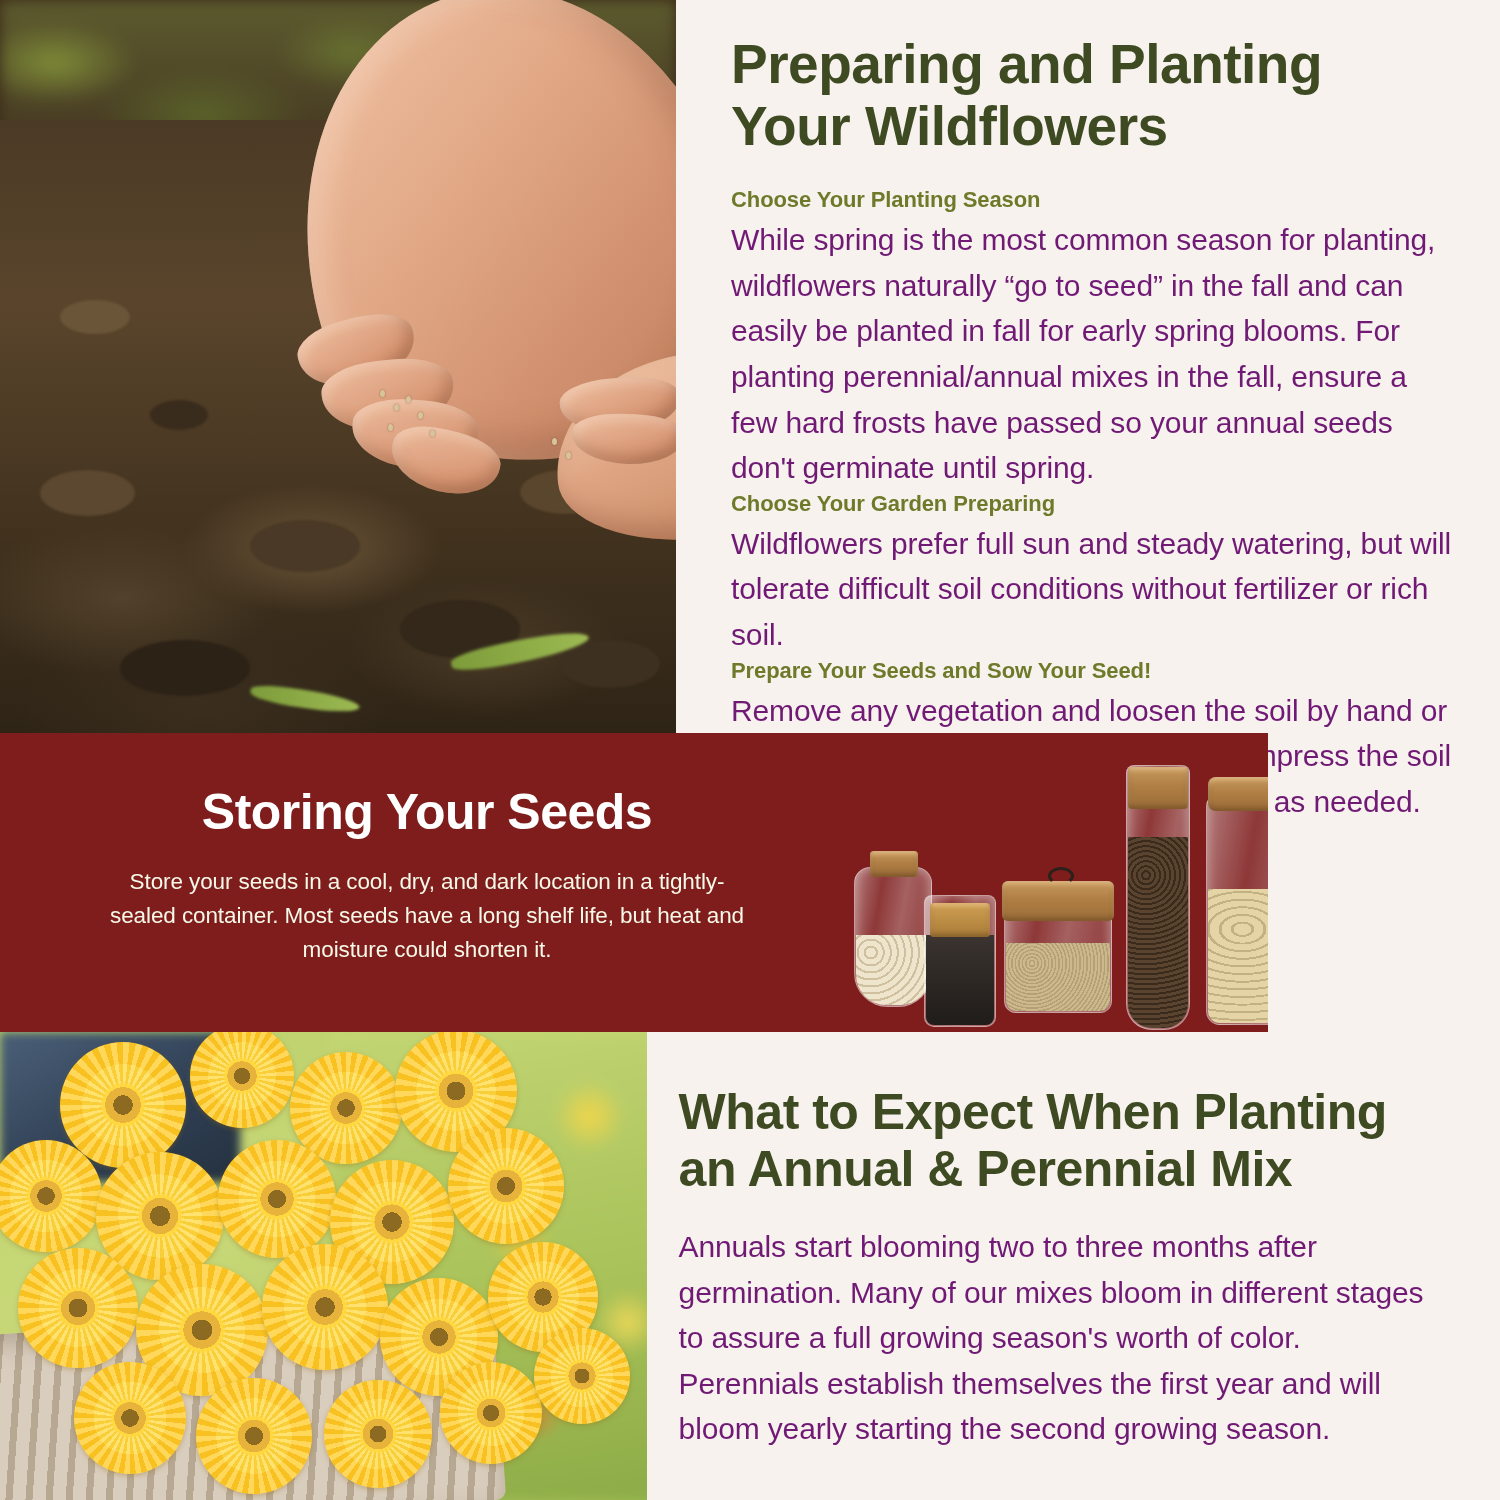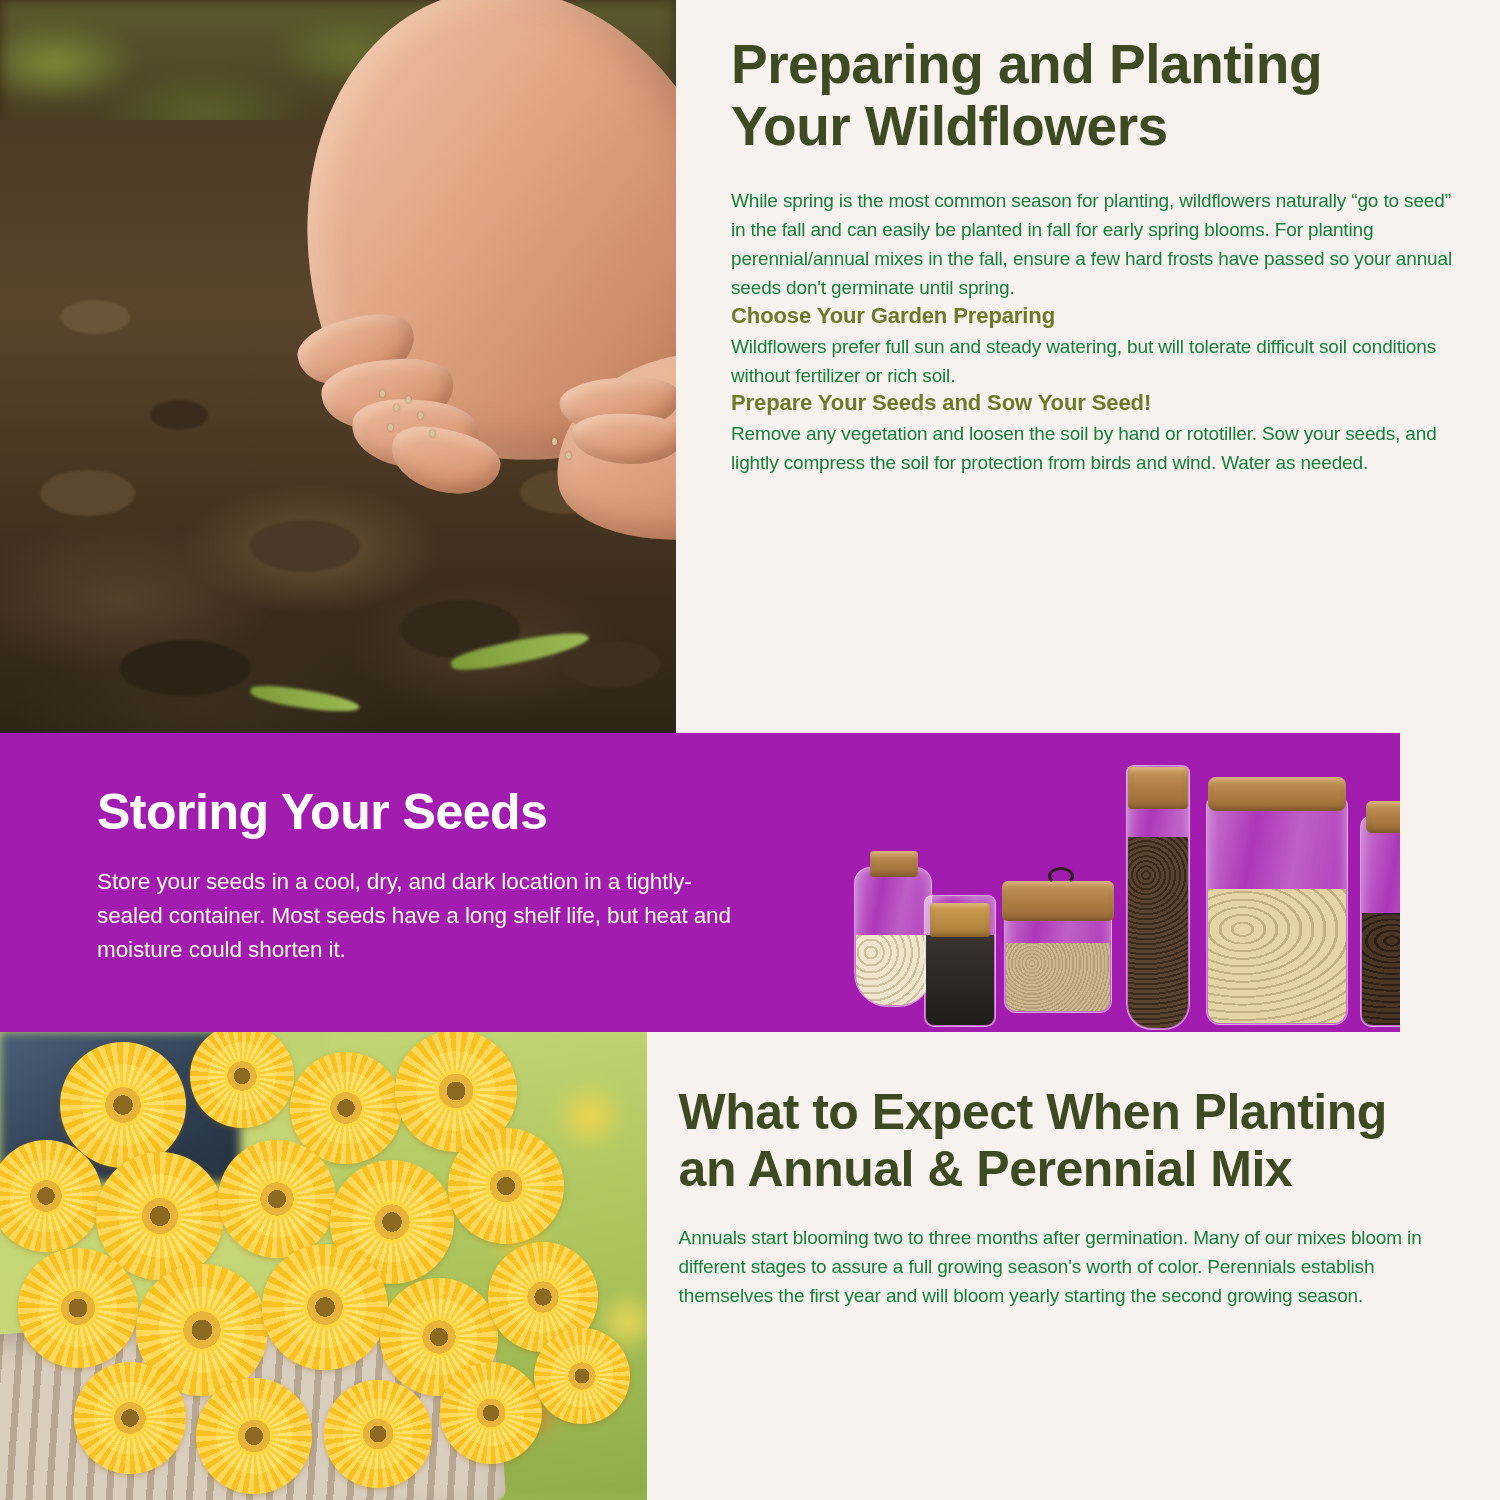--- a/index.html
+++ b/index.html
@@ -105,34 +105,35 @@
     margin-bottom:30px;
   }
   .sub-head {
     color:#6E7A2A;
     font-size:22px;
     font-weight:bold;
     margin-bottom:4px;
     letter-spacing:-0.1px;
   }
   .body-text {
-    color:#15803d;
-    font-size:19px;
+    color:#701a75;
+    font-size:30px;
     line-height:1.52;
     margin-bottom:20px;
     letter-spacing:-0.15px;
   }
   .body-text:last-child { margin-bottom:0; }
 
   
   .green-band {
     position:absolute; left:0; top:733px;
-    width:1400px; height:299px;
-    background:#a21caf;
+    width:1268px; height:299px;
+    background:#7f1d1d;
     overflow:hidden;
+    text-align:center;
   }
   .green-text {
     position:absolute; left:97px; top:52px; width:660px;
   }
   .h2-title {
     color:#FFFFFF;
     font-size:50px;
     font-weight:bold;
     line-height:1.1;
     letter-spacing:-0.5px;
@@ -274,20 +275,21 @@
       <div class="seed-dot" style="left:388px; top:424px;"></div>
       <div class="seed-dot" style="left:430px; top:430px;"></div>
       <div class="seed-dot" style="left:552px; top:438px;"></div>
       <div class="seed-dot" style="left:566px; top:452px;"></div>
     </div>
 
     <div class="top-text">
       <div class="h1-title">Preparing and Planting Your Wildflowers</div>
 
       <div>
+        <div class="sub-head">Choose Your Planting Season</div>
         <div class="body-text">While spring is the most common season for planting, wildflowers naturally “go to seed” in the fall and can easily be planted in fall for early spring blooms. For planting perennial/annual mixes in the fall, ensure a few hard frosts have passed so your annual seeds don't germinate until spring.</div>
       </div>
 
       <div>
         <div class="sub-head">Choose Your Garden Preparing</div>
         <div class="body-text">Wildflowers prefer full sun and steady watering, but will tolerate difficult soil conditions without fertilizer or rich soil.</div>
       </div>
 
       <div>
         <div class="sub-head">Prepare Your Seeds and Sow Your Seed!</div>

